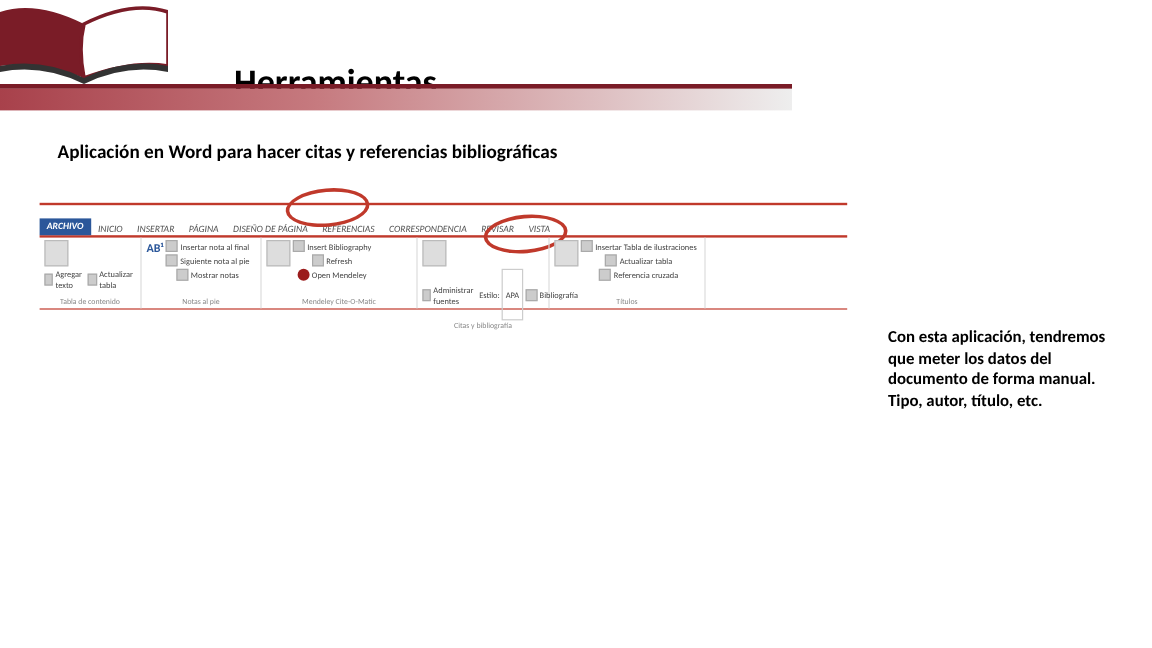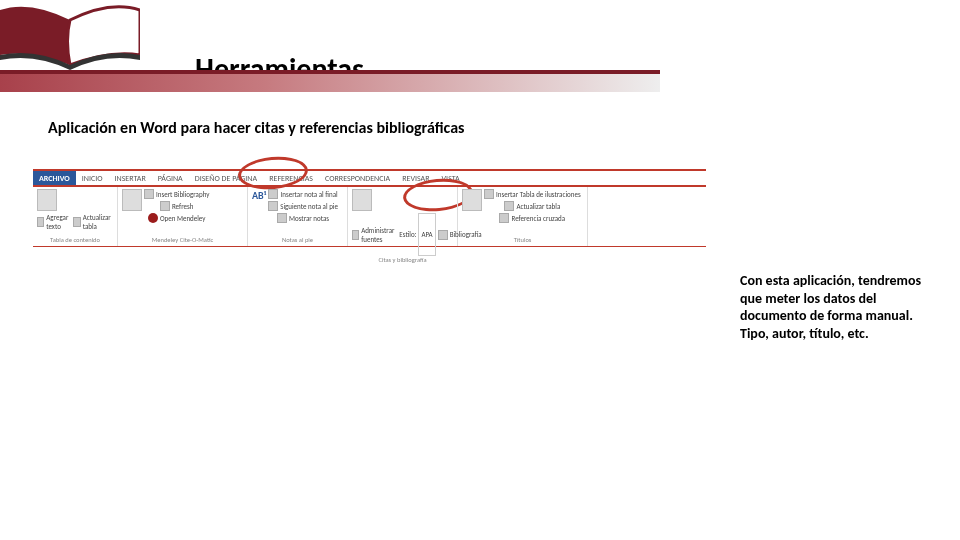--- a/index.html
+++ b/index.html
@@ -4,21 +4,21 @@
 <style>
   *{box-sizing:border-box;margin:0;padding:0;}
   body{width:960px;height:540px;font-family:Calibri,Arial,sans-serif;background:#fff;position:relative;}
   .header{position:relative;height:78px;}
   .logo{position:absolute;left:0;top:0;width:140px;height:78px;}
   .title{position:absolute;left:195px;top:22px;font-size:30px;font-weight:bold;color:#000;margin-top:28px;}
   .hr-line{position:absolute;left:0;top:70px;width:660px;height:4px;background:#7a1c27;}
   .gradient-bar{position:absolute;left:0;top:74px;width:660px;height:18px;background:linear-gradient(to right,#a8414b 0%,#c67a7f 40%,#eee 100%);}
   .subhead{position:absolute;left:48px;top:118px;font-size:16px;font-weight:bold;color:#000;}
   .ribbon{position:absolute;left:32px;top:168px;width:675px;height:100px;border:1px solid #fff;}
-  .ribbon-top{border-top:2px solid #c0392b;border-bottom:2px solid #c0392b;height:18px;display:flex;align-items:center;font-size:8px;}
+  .ribbon-top{border-top:2px solid #c0392b;border-bottom:2px solid #c0392b;height:29px;display:flex;align-items:flex-end;font-size:8px;font-style:italic;}
   .tab{padding:0 6px;color:#555;}
   .tab.archivo{background:#2b579a;color:#fff;font-weight:bold;padding:2px 6px;}
   .ribbon-body{display:flex;height:60px;border-bottom:1px solid #c0392b;}
   .group{border-right:1px solid #ddd;padding:2px 4px;display:flex;flex-direction:column;justify-content:space-between;font-size:7px;color:#444;position:relative;}
   .group .icons{display:flex;gap:2px;flex-wrap:wrap;}
   .group .icons div{display:flex;align-items:center;gap:2px;}
   .group-name{font-size:6.5px;color:#888;text-align:center;}
   .bigicon{width:20px;height:22px;background:#ddd;border:1px solid #bbb;display:inline-block;}
   .smicon{width:10px;height:10px;background:#ccc;border:1px solid #aaa;display:inline-block;}
   .ab{font-size:10px;color:#2b579a;font-weight:bold;}
@@ -73,60 +73,60 @@
             </div>
           <div>
               <span class="smicon"></span>
               <span>Actualizar tabla</span>
             </div>
         </div>
       </div>
       <div class="group-name">Tabla de contenido</div>
     </div>
 
+    <div class="group" style="width:100px">
+      <div class="icons">
+        <span class="ab">AB¹</span>
+        <div style="flex-direction:column">
+          <div>
+              <span class="smicon"></span>
+              <span>Insertar nota al final</span>
+            </div>
+          <div>
+              <span class="smicon"></span>
+              <span>Siguiente nota al pie</span>
+            </div>
+          <div>
+              <span class="smicon"></span>
+              <span>Mostrar notas</span>
+            </div>
+        </div>
+      </div>
+      <div class="group-name">Notas al pie</div>
+    </div>
+
     <div class="group" style="width:130px">
       <div class="icons">
         <span class="bigicon"></span>
         <div style="flex-direction:column">
           <div>
               <span class="smicon"></span>
               <span>Insert Bibliography</span>
             </div>
           <div>
               <span class="smicon"></span>
               <span>Refresh</span>
             </div>
           <div>
               <span class="mendeley"></span>
               <span>Open Mendeley</span>
             </div>
         </div>
       </div>
       <div class="group-name">Mendeley Cite-O-Matic</div>
-    </div>
-
-    <div class="group" style="width:100px">
-      <div class="icons">
-        <span class="ab">AB¹</span>
-        <div style="flex-direction:column">
-          <div>
-              <span class="smicon"></span>
-              <span>Insertar nota al final</span>
-            </div>
-          <div>
-              <span class="smicon"></span>
-              <span>Siguiente nota al pie</span>
-            </div>
-          <div>
-              <span class="smicon"></span>
-              <span>Mostrar notas</span>
-            </div>
-        </div>
-      </div>
-      <div class="group-name">Notas al pie</div>
     </div>
 
     <div class="group" style="width:110px">
       <div class="icons">
         <span class="bigicon"></span>
         <div style="">
           <div>
               <span class="smicon"></span>
               <span>Administrar fuentes</span>
             </div>

